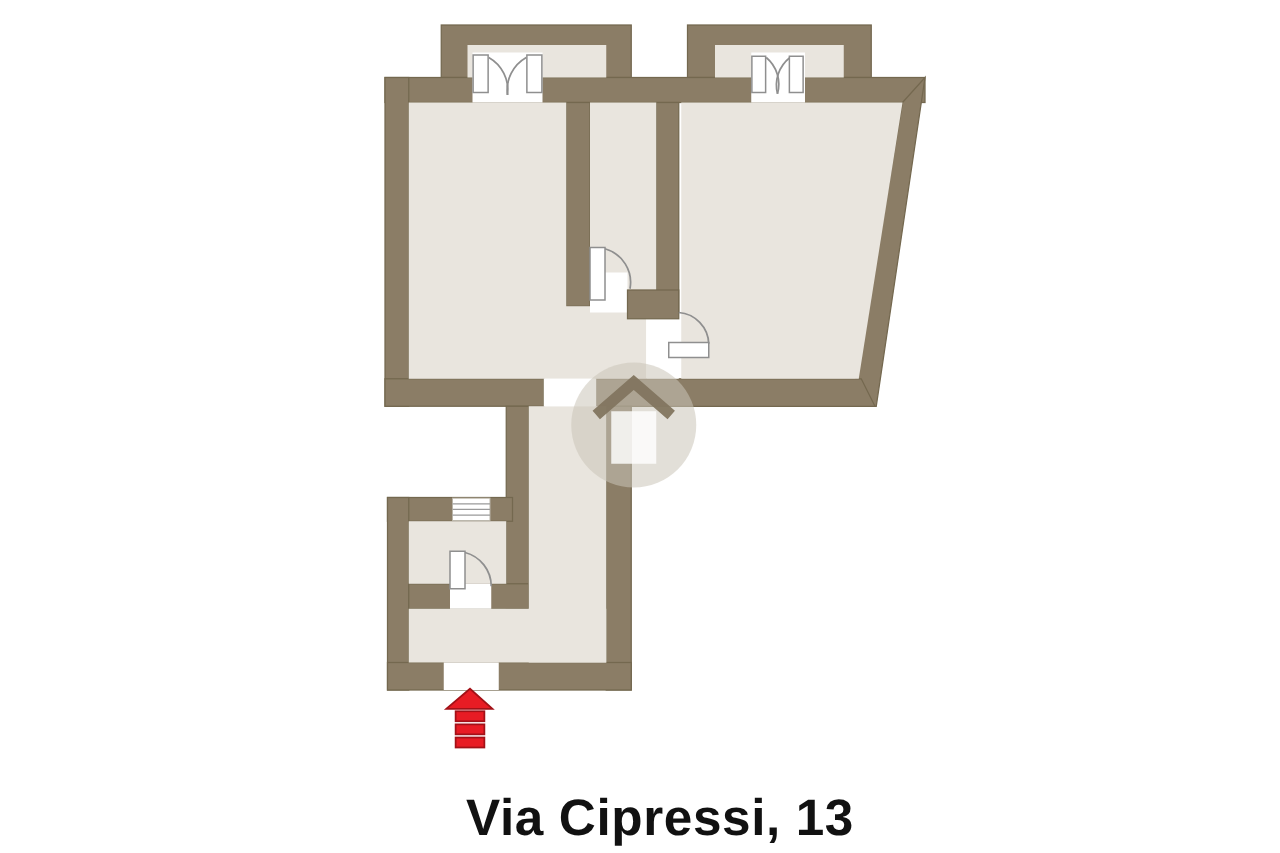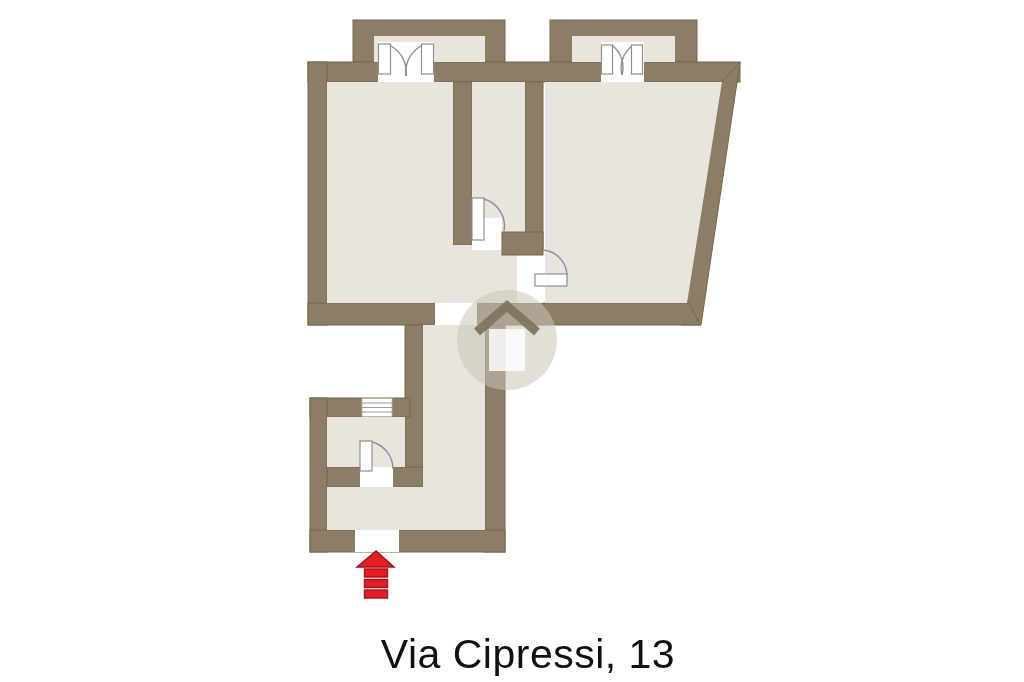--- a/index.html
+++ b/index.html
@@ -20,20 +20,21 @@
   .stair-line{stroke:var(--stair_line,#9a9a9a);stroke-width:1;}
   .wm-circle{fill:var(--watermark_tint,rgba(202,196,184,0.55));}
   .wm-roof{fill:none;stroke:var(--watermark_house,rgba(130,117,95,0.95));stroke-width:9;}
   .wm-body{fill:rgba(255,255,255,0.82);}
   .arrow{fill:var(--arrow_fill,#e81c24);stroke:var(--arrow_edge,#a31117);stroke-width:1.4;}
   .caption{
     position:absolute;left:128px;top:631px;width:800px;
     text-align:center;
     font-size:41px;letter-spacing:0.5px;
     color:var(--caption_text,#111111);
+    font-weight:bold;
   }
 </style>
 </head>
 <body>
 
 <div class="stage">
   <svg width="1024" height="682" viewBox="0 0 1024 682">
 
     <g>
       <rect class="wall" x="353" y="20" width="152" height="42"></rect>

